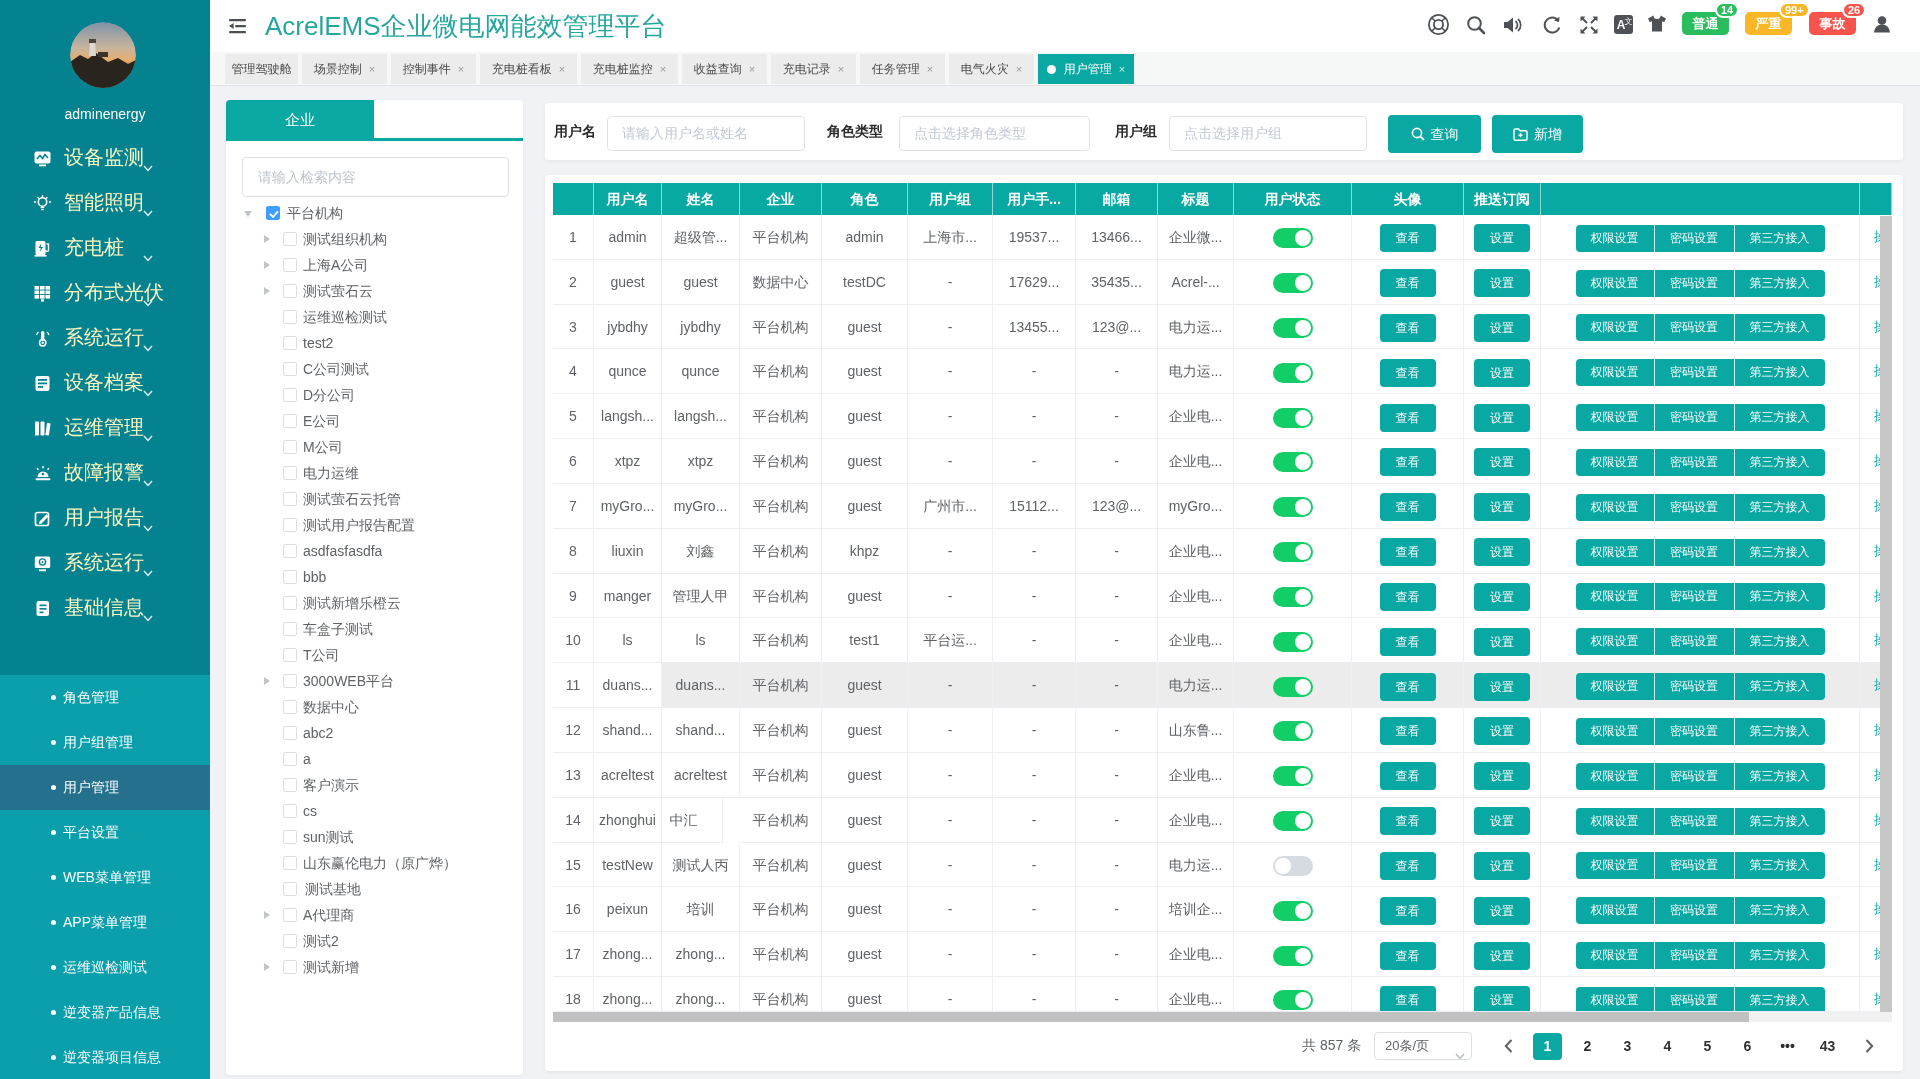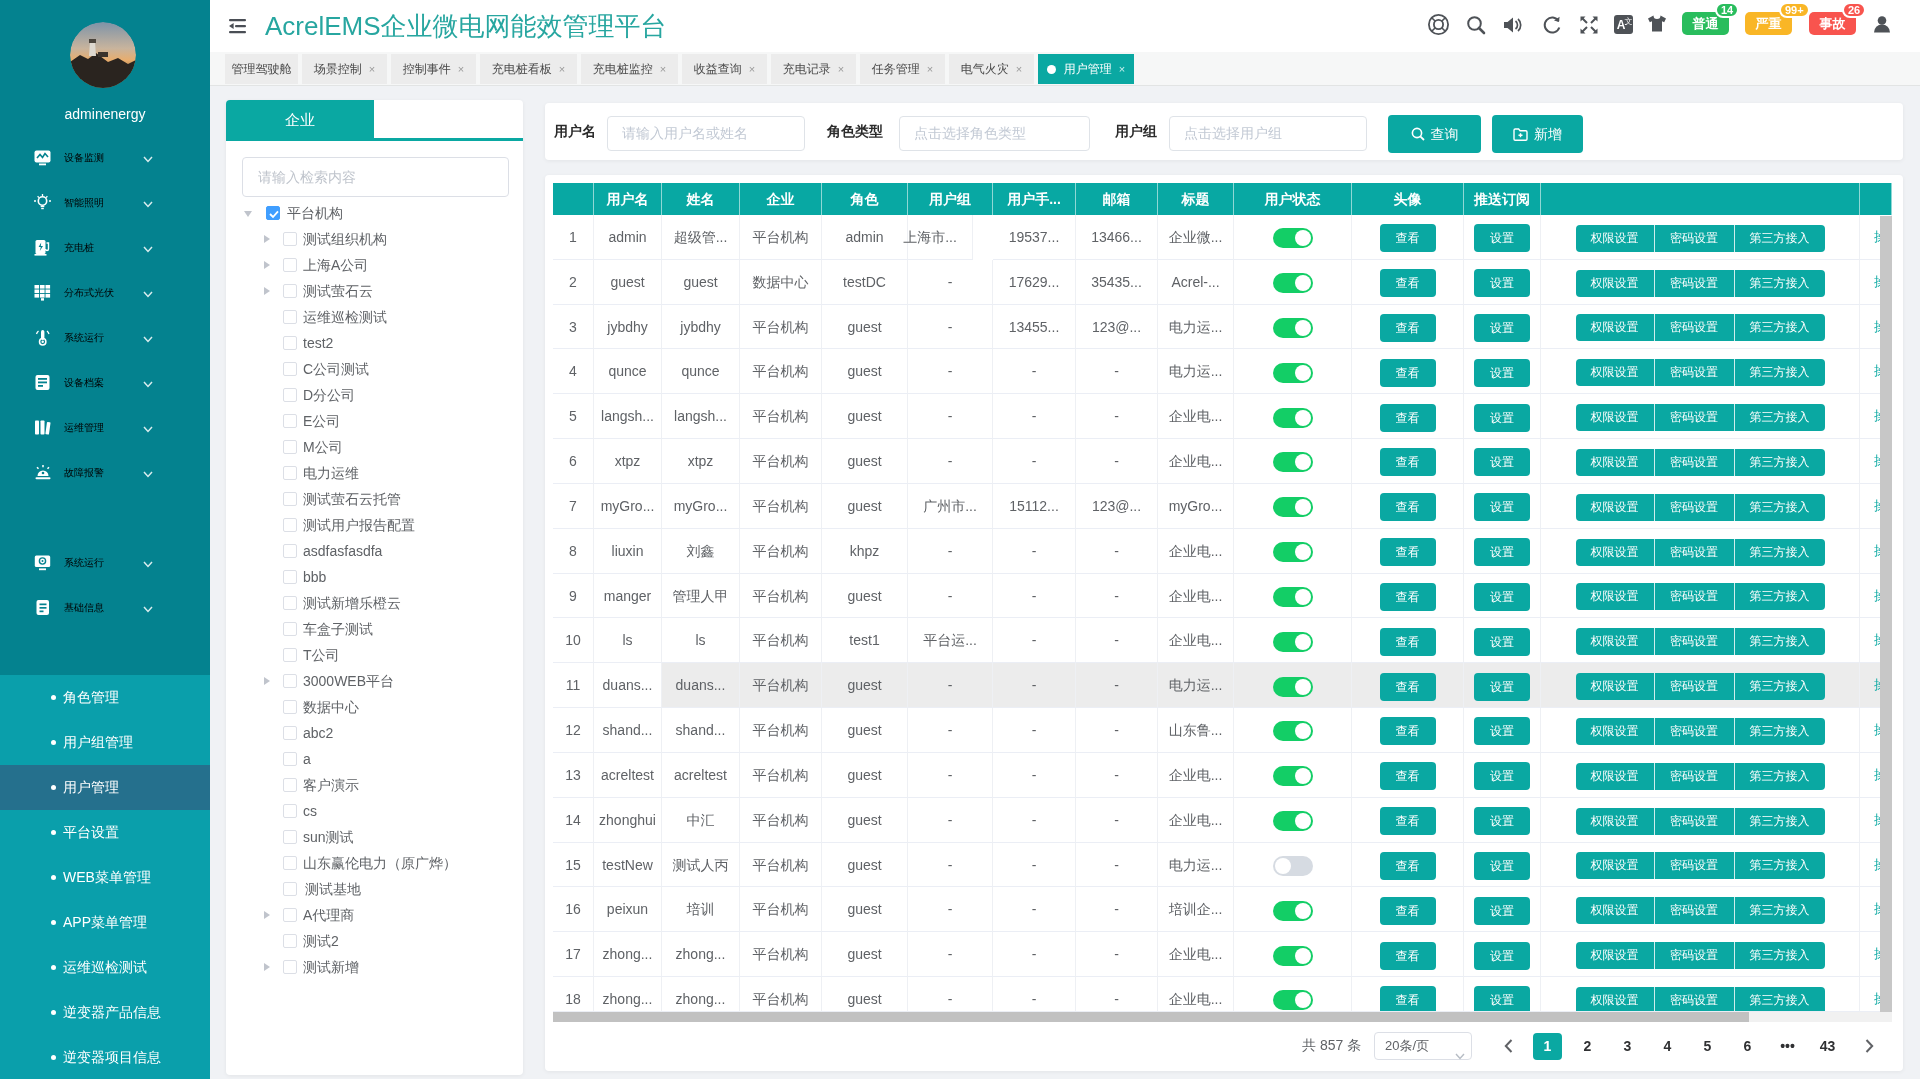--- a/index.html
+++ b/index.html
@@ -1,19 +1,19 @@
 <!DOCTYPE html>
 <html><head><meta charset="utf-8"><style>
 *{margin:0;padding:0;box-sizing:border-box}
 html,body{width:1920px;height:1079px;overflow:hidden;font-family:"Liberation Sans",sans-serif;background:#f0f2f5}
 
 #sidebar{position:absolute;left:0;top:0;width:210px;height:1079px;background:#04828f;z-index:5}
 #avatar{position:absolute;left:70px;top:22px;width:66px;height:66px;border-radius:50%;overflow:hidden}
 #uname{position:absolute;left:0;top:106px;width:210px;text-align:center;color:#fff;font-size:14px}
-.mitem{position:absolute;left:0;width:174px;height:45px;color:#000000;font-size:10px}
+.mitem{position:absolute;left:0;width:174px;height:45px;color:#fef9c3;font-size:20px}
 .mitem .ic{position:absolute;left:34px;top:14px;width:17px;height:17px}
 .mitem .tx{position:absolute;left:64px;top:0;line-height:45px}
 .mitem .ch{position:absolute;right:22px;top:19px;width:9px;height:9px}
 #submenu{position:absolute;left:0;top:675px;width:210px;height:404px;background:#0a9fab}
 .sitem{position:absolute;left:0;width:210px;height:45px;color:#fff;font-size:14px}
 .sitem .dot{position:absolute;left:51px;top:20px;width:5px;height:5px;border-radius:50%;background:#fff}
 .sitem .tx{position:absolute;left:63px;line-height:45px}
 .ssel{background:#25708d}
 
 #header{position:absolute;left:210px;top:0;width:1710px;height:52px;background:#fff}
@@ -184,20 +184,30 @@
           <path d="M3.5 12 a5.5 5.5 0 0 1 11 0 Z" fill="#ffffff"></path>
           <rect x="1.5" y="13.2" width="15" height="2" rx="1" fill="#ffffff"></rect>
           <path d="M9 1 v2.2 M3 3.2 l1.5 1.5 M15 3.2 l-1.5 1.5" stroke="#ffffff" stroke-width="1.5"></path>
           <circle cx="9" cy="9" r="1.3" fill="#04828f"></circle>
         </svg></span>
       <span class="tx">故障报警</span>
       <span class="ch"><svg width="10" height="7" viewBox="0 0 10 7">
           <path d="M1 1 L5 5.4 L9 1" stroke="rgba(255,255,255,.85)" stroke-width="1.5" fill="none"></path>
         </svg></span>
     </div>
+    <div class="mitem" style="top:495px">
+      <span class="ic"><svg width="17" height="17" viewBox="0 0 17 17" style="">
+          <rect x="1.5" y="2.5" width="13" height="13" rx="2" fill="none" stroke="#ffffff" stroke-width="1.7"></rect>
+          <path d="M5.5 11.5 L12.5 4.2 L14.6 6.3 L7.6 13.5 L5 14 Z" fill="#ffffff"></path>
+        </svg></span>
+      <span class="tx">用户报告</span>
+      <span class="ch"><svg width="10" height="7" viewBox="0 0 10 7">
+          <path d="M1 1 L5 5.4 L9 1" stroke="rgba(255,255,255,.85)" stroke-width="1.5" fill="none"></path>
+        </svg></span>
+    </div>
     <div class="mitem" style="top:540px">
       <span class="ic"><svg width="17" height="17" viewBox="0 0 17 17" style="">
           <rect x="0.8" y="1.5" width="15.4" height="11.5" rx="1.5" fill="#ffffff"></rect>
           <circle cx="8.5" cy="7" r="3.1" fill="none" stroke="#04828f" stroke-width="1.4"></circle>
           <circle cx="8.5" cy="7" r="1" fill="#04828f"></circle>
           <rect x="5" y="14.4" width="7" height="1.8" fill="#ffffff"></rect>
         </svg></span>
       <span class="tx">系统运行</span>
       <span class="ch"><svg width="10" height="7" viewBox="0 0 10 7">
           <path d="M1 1 L5 5.4 L9 1" stroke="rgba(255,255,255,.85)" stroke-width="1.5" fill="none"></path>
@@ -485,21 +495,21 @@
         <div class="hcell" style="left:911px;width:77px">推送订阅</div>
         <div class="hcell" style="left:988px;width:319px"></div>
         <div class="hcell" style="left:1307px;width:32px"></div>
       </div>
       <div class="brow" style="top:32.0px;height:44.83px;overflow:hidden">
         <div class="bcell" style="left:0px;width:41px;line-height:44.83px;">1</div>
         <div class="bcell" style="left:41px;width:68px;line-height:44.83px;">admin</div>
         <div class="bcell" style="left:109px;width:78px;line-height:44.83px;">超级管...</div>
         <div class="bcell" style="left:187px;width:82px;line-height:44.83px;">平台机构</div>
         <div class="bcell" style="left:269px;width:86px;line-height:44.83px;">admin</div>
-        <div class="bcell" style="left:335px;width:85px;line-height:44.83px;">上海市...</div>
+        <div class="bcell" style="left:355px;width:85px;line-height:44.83px;">上海市...</div>
         <div class="bcell" style="left:440px;width:83px;line-height:44.83px;">19537...</div>
         <div class="bcell" style="left:523px;width:82px;line-height:44.83px;">13466...</div>
         <div class="bcell" style="left:605px;width:76px;line-height:44.83px;">企业微...</div>
         <div class="bcell" style="left:681px;width:118px;line-height:44.83px;"><span class="toggle"><i></i></span></div>
         <div class="bcell" style="left:799px;width:112px;line-height:44.83px;"><span class="tbtn" style="width:56px">查看</span></div>
         <div class="bcell" style="left:911px;width:77px;line-height:44.83px;"><span class="tbtn" style="width:56px">设置</span></div>
         <div class="bcell" style="left:988px;width:319px;line-height:44.83px;"><span class="grp">
             <span style="width:78px">权限设置</span>
             <span style="width:80px">密码设置</span>
             <span style="width:91px">第三方接入</span>
@@ -768,21 +778,21 @@
             <span style="width:80px">密码设置</span>
             <span style="width:91px">第三方接入</span>
           </span></div>
         <div class="bcell" style="left:1307px;width:32px;line-height:44.83px;">
           <span style="position:absolute;left:14px;top:15px;width:6px;overflow:hidden;color:#0aa8a2;font-size:13px;line-height:14px">操作</span>
         </div>
       </div>
       <div class="brow" style="top:614.79px;height:44.83px;overflow:hidden">
         <div class="bcell" style="left:0px;width:41px;line-height:44.83px;">14</div>
         <div class="bcell" style="left:41px;width:68px;line-height:44.83px;">zhonghui</div>
-        <div class="bcell" style="left:109px;width:78px;line-height:44.83px;">中汇</div>
+        <div class="bcell" style="left:92px;width:78px;line-height:44.83px;">中汇</div>
         <div class="bcell" style="left:187px;width:82px;line-height:44.83px;">平台机构</div>
         <div class="bcell" style="left:269px;width:86px;line-height:44.83px;">guest</div>
         <div class="bcell" style="left:355px;width:85px;line-height:44.83px;">-</div>
         <div class="bcell" style="left:440px;width:83px;line-height:44.83px;">-</div>
         <div class="bcell" style="left:523px;width:82px;line-height:44.83px;">-</div>
         <div class="bcell" style="left:605px;width:76px;line-height:44.83px;">企业电...</div>
         <div class="bcell" style="left:681px;width:118px;line-height:44.83px;"><span class="toggle"><i></i></span></div>
         <div class="bcell" style="left:799px;width:112px;line-height:44.83px;"><span class="tbtn" style="width:56px">查看</span></div>
         <div class="bcell" style="left:911px;width:77px;line-height:44.83px;"><span class="tbtn" style="width:56px">设置</span></div>
         <div class="bcell" style="left:988px;width:319px;line-height:44.83px;"><span class="grp">

